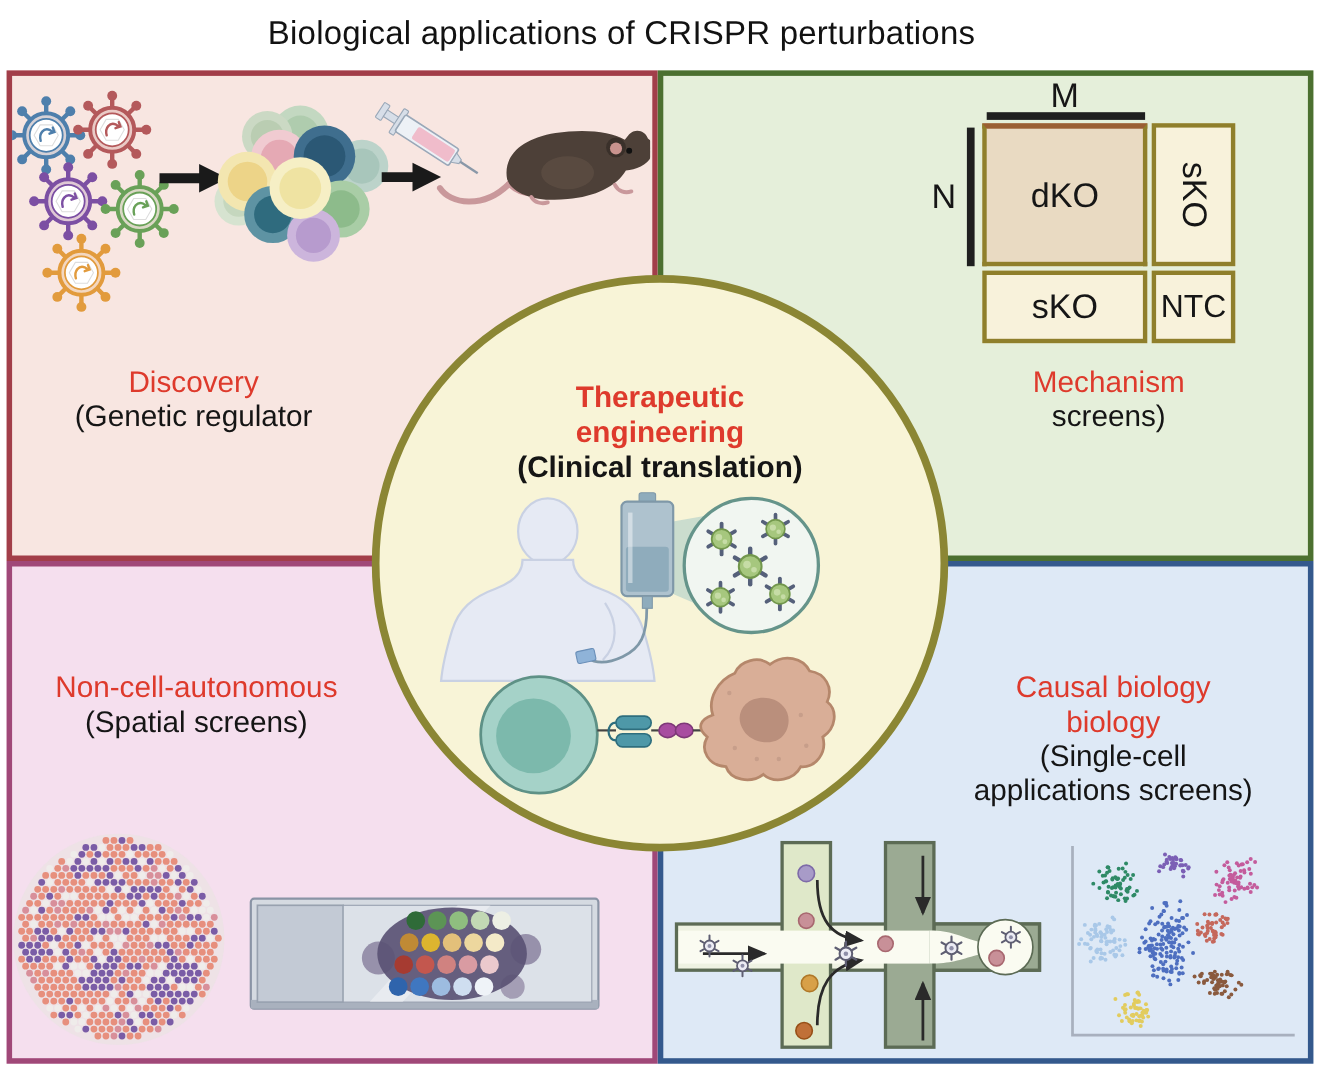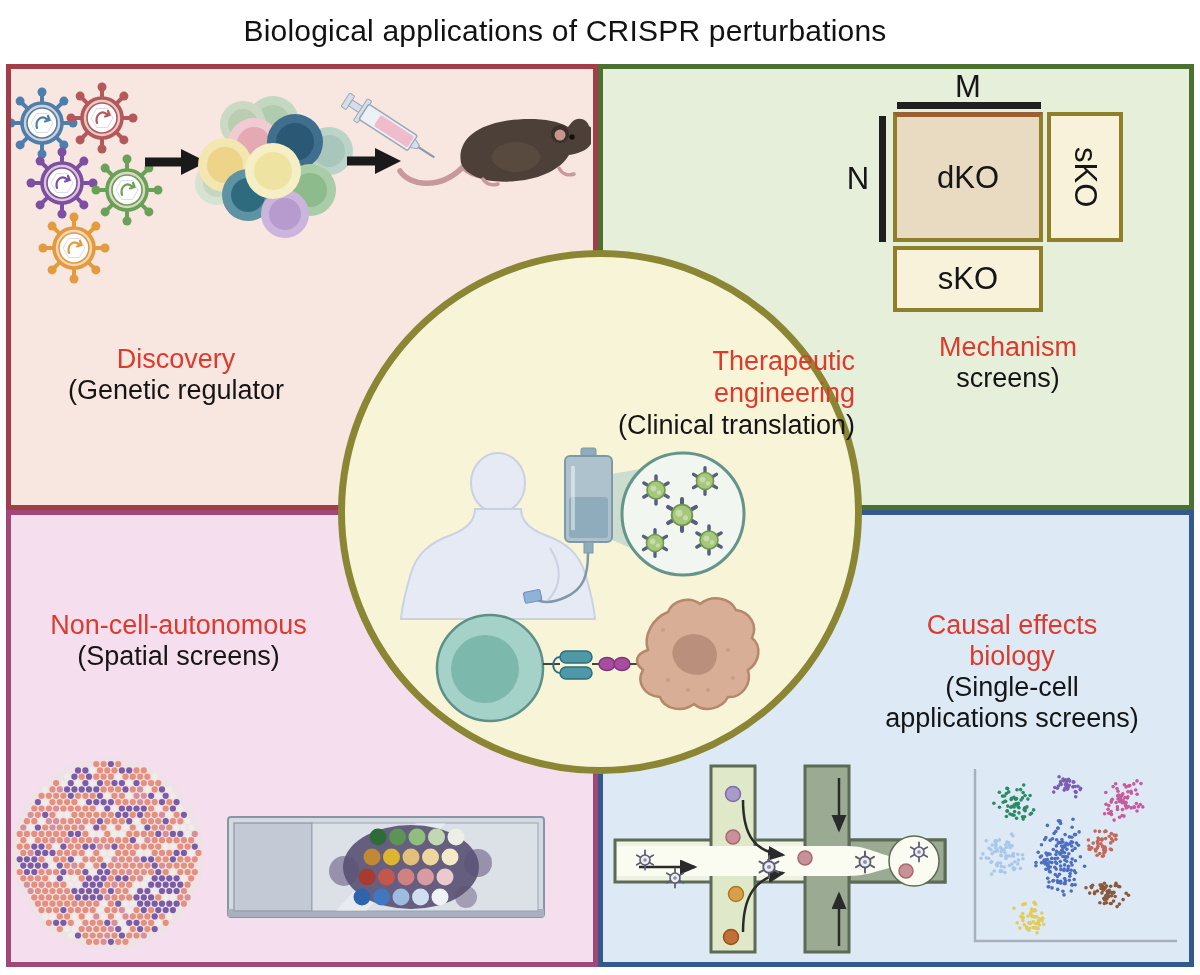--- a/index.html
+++ b/index.html
@@ -13,22 +13,22 @@
   .quad { position:relative; border:5px solid; overflow:visible; }
   .q-disc { background:var(--disc-bg); border-color:var(--disc-border); }
   .q-mech { background:var(--mech-bg); border-color:var(--mech-border); }
   .q-spat { background:var(--spat-bg); border-color:var(--spat-border);text-decoration:underline; }
   .q-caus { background:var(--caus-bg); border-color:var(--caus-border); }
   .qtext { position:absolute; text-align:center; font-size:27px; line-height:31px; color:var(--text-black); }
   .red { color:var(--accent-red); }
   
   .center-circle { position:absolute; left:338px; top:250px; width:524px; height:524px;
     border-radius:50%; background:var(--center-bg); border:7px solid var(--center-border); }
-  .center-text { position:absolute; top:88px; left:0; width:100%; text-align:right;
-    font-size:27px; line-height:32px; color:var(--text-black); }
+  .center-text { position:absolute; top:88px; left:0; width:100%; text-align:center;
+    font-size:27px; line-height:32px; color:var(--text-black);font-weight:bold; }
   .center-svg { position:absolute; left:-7px; top:-7px; }
   
   .mx-cell { position:absolute; display:flex; align-items:center; justify-content:center;
     font-size:31px; color:#161616; border:4px solid var(--mx-border); background:var(--mx-fill); }
   .mx-dko { background:var(--mx-dko-fill); border-top:5px solid var(--mx-dko-top); }
   .mx-vert span { writing-mode:vertical-rl; }
   .mx-axis-label { position:absolute; font-size:31px; color:#161616; text-align:center; }
   .mx-bar { position:absolute; background:#1F1F1F; }
   svg { position:absolute; display:block; }
 </style>
@@ -131,40 +131,43 @@
           <circle cx="549" cy="64" r="5.5" fill="#C9938E"></circle>
           <circle cx="561" cy="66" r="2.7" fill="#111111"></circle>
           <circle cx="584" cy="62" r="2.2" fill="#B98B86"></circle>
           <path d="M 548 97 C 551 103 557 105 563 103" stroke="#C9989B" stroke-width="3.5" fill="none" stroke-linecap="round"></path>
           <path d="M 472 108 C 475 113 481 115 487 113" stroke="#C9989B" stroke-width="3.5" fill="none" stroke-linecap="round"></path>
           <line x1="580" y1="64" x2="594" y2="59" stroke="#999999" stroke-width="1"></line>
           <line x1="580" y1="67" x2="595" y2="68" stroke="#999999" stroke-width="1"></line>
         </g>
       </svg>
 
-      <div class="qtext" style="left:0;top:275px;width:330px">
+      <div class="qtext" style="left:0;top:263px;width:330px">
         <div class="red">Discovery</div>
         <div>(Genetic regulator</div>
       </div>
     </div>
 
     <div class="quad q-mech">
       <div class="mx-axis-label" style="left:290px;top:0;width:150px">M</div>
       <div class="mx-bar" style="left:294px;top:33px;width:144px;height:7px"></div>
       <div class="mx-axis-label" style="left:238px;top:92px;width:34px">N</div>
       <div class="mx-bar" style="left:276px;top:47px;width:7px;height:126px"></div>
 
       <div class="mx-cell mx-dko" style="left:290px;top:43px;width:150px;height:130px">
         <span>dKO</span>
       </div>
       <div class="mx-cell mx-vert" style="left:444px;top:43px;width:76px;height:130px">
         <span>sKO</span>
       </div>
       <div class="mx-cell" style="left:290px;top:177px;width:150px;height:66px">
         <span>sKO</span>
+      </div>
+      <div class="mx-cell" style="left:444px;top:177px;width:76px;height:66px;font-size:29px">
+        <span>NTC</span>
       </div>
 
       <div class="qtext" style="left:245px;top:263px;width:320px">
         <div class="red">Mechanism</div>
         <div>screens)</div>
       </div>
     </div>
 
     <div class="quad q-spat">
       <div class="qtext" style="left:0;top:95px;width:335px">
@@ -767,21 +770,21 @@
             <circle cx="155.5" cy="86.0" r="8.5" fill="#3F77C0"></circle>
             <circle cx="175.0" cy="86.0" r="8.5" fill="#9DBCE0"></circle>
             <circle cx="194.5" cy="86.0" r="8.5" fill="#CFDEF0"></circle>
             <circle cx="214.0" cy="86.0" r="8.5" fill="#EFF3F8"></circle>
           </g>
       </svg>
     </div>
 
     <div class="quad q-caus">
       <div class="qtext" style="left:244px;top:95px;width:330px">
-        <div class="red">Causal effects</div>
+        <div class="red">Causal biology</div>
         <div class="red">biology</div>
         <div>(Single-cell</div>
         <div>applications screens)</div>
       </div>
 
       <svg style="left:0;top:237px" width="356" height="212" viewBox="0 0 356 212">
         <defs>
           <marker id="mfa" markerWidth="8" markerHeight="8" refX="6" refY="3" orient="auto">
             <path d="M0,0 L7,3 L0,6 Z" fill="#2A2A2A"></path>
           </marker>

